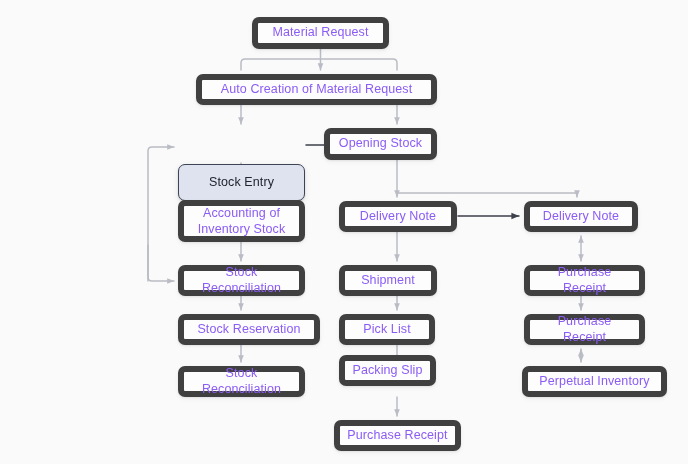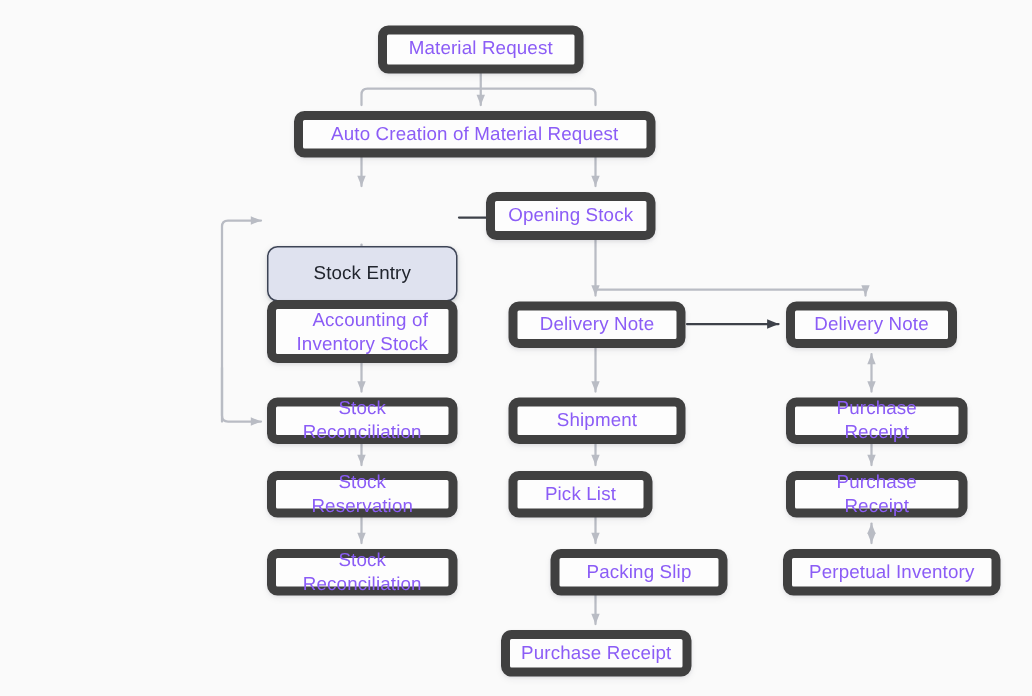--- a/index.html
+++ b/index.html
@@ -48,21 +48,20 @@
   }
   .node.highlight {
     background: #dfe2ef;
     border: 1.6px solid #3d4456;
     color: #21252e;
     box-shadow: 0 1px 2px rgba(30,35,50,0.14),
                 0 2px 6px rgba(30,35,50,0.10);
   }
   .node.two-line {
     line-height: 1.28;
-    text-align: right;
   }
 </style>
 </head>
 <body>
 
 <div id="canvas">
 
   <svg id="edge-layer" viewBox="0 0 688 464" width="688" height="464">
     <defs>
       <marker id="ah" markerWidth="9" markerHeight="9" refX="7.4" refY="3.4" orient="auto" markerUnits="userSpaceOnUse">
@@ -124,25 +123,25 @@
       <path d="M458,216 L519,216" marker-end="url(#ah-dark)"></path>
     </g>
   </svg>
 
   <div class="node" style="left: 252px; top: 17px; width: 137px; height: 32px;">Material Request</div>
   <div class="node" style="left: 196px; top: 74px; width: 241px; height: 31px; text-align: center;">Auto Creation of Material Request</div>
   <div class="node highlight" style="left: 178px; top: 128px; width: 127px; height: 37px; margin-top: 36px;">Stock Entry</div>
   <div class="node" style="left: 324px; top: 128px; width: 113px; height: 32px;">Opening Stock</div>
   <div class="node two-line" style="left: 178px; top: 200px; width: 127px; height: 42px;">Accounting of<br>Inventory Stock</div>
   <div class="node" style="left: 178px; top: 265px; width: 127px; height: 31px;">Stock Reconciliation</div>
-  <div class="node" style="left: 178px; top: 314px; width: 127px; height: 31px;">Stock Reservation</div>
+  <div class="node" style="left: 178px; top: 314px; width: 142px; height: 31px;">Stock Reservation</div>
   <div class="node" style="left: 178px; top: 366px; width: 127px; height: 31px;">Stock Reconciliation</div>
   <div class="node" style="left: 339px; top: 201px; width: 118px; height: 31px;">Delivery Note</div>
-  <div class="node" style="left: 339px; top: 265px; width: 118px; height: 31px;">Shipment</div>
+  <div class="node" style="left: 339px; top: 265px; width: 98px; height: 31px;">Shipment</div>
   <div class="node" style="left: 339px; top: 314px; width: 96px; height: 31px;">Pick List</div>
-  <div class="node" style="left: 339px; top: 366px; width: 118px; height: 31px; margin-left: 28px;">Packing Slip</div>
+  <div class="node" style="left: 339px; top: 355px; width: 97px; height: 31px;">Packing Slip</div>
   <div class="node" style="left: 334px; top: 420px; width: 127px; height: 31px;">Purchase Receipt</div>
   <div class="node" style="left: 524px; top: 201px; width: 114px; height: 31px;">Delivery Note</div>
   <div class="node" style="left: 524px; top: 265px; width: 121px; height: 31px;">Purchase Receipt</div>
   <div class="node" style="left: 524px; top: 314px; width: 121px; height: 31px;">Purchase Receipt</div>
   <div class="node" style="left: 522px; top: 366px; width: 145px; height: 31px;">Perpetual Inventory</div>
 
 </div>
 
 </body></html>

